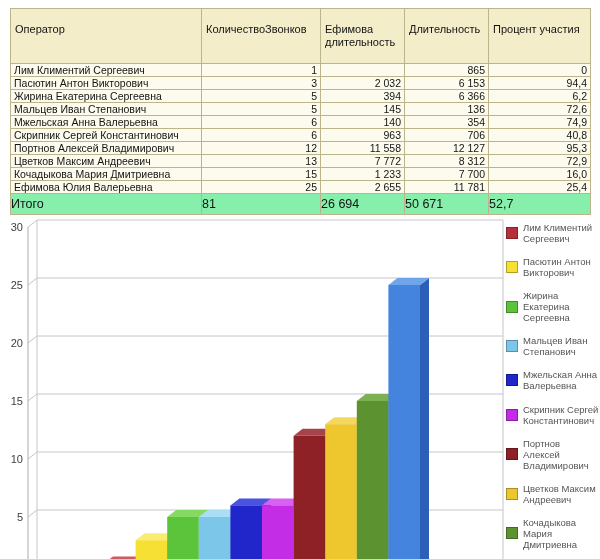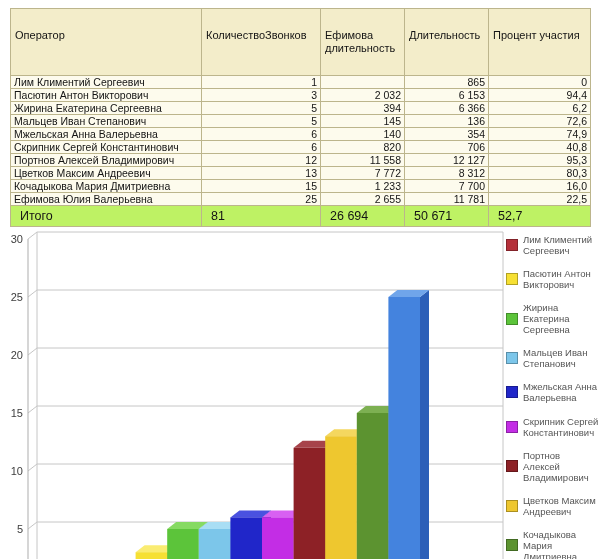--- a/index.html
+++ b/index.html
@@ -17,31 +17,31 @@
   .report-table col.c0{width:191px}
   .report-table col.c1{width:119px}
   .report-table col.c2{width:84px}
   .report-table col.c3{width:84px}
   .report-table col.c4{width:102px}
   .report-table th,.report-table td{
     border:1px solid #bcb58c;overflow:hidden;
   }
   .report-table thead th{
     background:#f3edca;font-weight:normal;text-align:left;vertical-align:top;
-    font-size:11px;line-height:13px;padding:20px 4px;height:26px;color:#141414;
+    font-size:11px;line-height:13px;padding:14px 4px;height:26px;color:#141414;
     white-space:normal;
   }
   .report-table tbody td{
     background:#fdfbed;font-size:10.5px;line-height:12px;height:12px;
     padding:0 3px;color:#141414;white-space:nowrap;
   }
   .report-table tbody td.c-num{text-align:right;}
   .report-table tfoot td{
-    background:#bef264;font-size:12.5px;line-height:17px;height:18px;
-    padding:1px 9px;color:#141414;white-space:nowrap;
+    background:#86efac;font-size:12.5px;line-height:17px;height:18px;
+    padding:1px 0;color:#141414;white-space:nowrap;
   }
   .report-table tfoot td.c-num{text-align:left;}
   
   .chart{position:relative;width:600px;height:371px;margin-top:4px;}
   .chart svg{position:absolute;left:0;top:0;font-family:"Liberation Sans", sans-serif;}
   .legend{
     position:absolute;left:506px;top:3px;height:362px;width:93px;
     display:flex;flex-direction:column;justify-content:space-between;
   }
   .legend-item{display:flex;align-items:center;gap:5px;}
@@ -105,51 +105,51 @@
         <tr>
           <td>Мжельская Анна Валерьевна</td>
           <td class="c-num">6</td>
           <td class="c-num">140</td>
           <td class="c-num">354</td>
           <td class="c-num">74,9</td>
         </tr>
         <tr>
           <td>Скрипник Сергей Константинович</td>
           <td class="c-num">6</td>
-          <td class="c-num">820</td>
+          <td class="c-num">963</td>
           <td class="c-num">706</td>
           <td class="c-num">40,8</td>
         </tr>
         <tr>
           <td>Портнов Алексей Владимирович</td>
           <td class="c-num">12</td>
           <td class="c-num">11 558</td>
           <td class="c-num">12 127</td>
           <td class="c-num">95,3</td>
         </tr>
         <tr>
           <td>Цветков Максим Андреевич</td>
           <td class="c-num">13</td>
           <td class="c-num">7 772</td>
           <td class="c-num">8 312</td>
-          <td class="c-num">80,3</td>
+          <td class="c-num">72,9</td>
         </tr>
         <tr>
           <td>Кочадыкова Мария Дмитриевна</td>
           <td class="c-num">15</td>
           <td class="c-num">1 233</td>
           <td class="c-num">7 700</td>
           <td class="c-num">16,0</td>
         </tr>
         <tr>
           <td>Ефимова Юлия Валерьевна</td>
           <td class="c-num">25</td>
           <td class="c-num">2 655</td>
           <td class="c-num">11 781</td>
-          <td class="c-num">22,5</td>
+          <td class="c-num">25,4</td>
         </tr>
       </tbody>
     <tfoot>
       <tr>
         <td>Итого</td>
         <td class="c-num">81</td>
         <td class="c-num">26 694</td>
         <td class="c-num">50 671</td>
         <td class="c-num">52,7</td>
       </tr>

